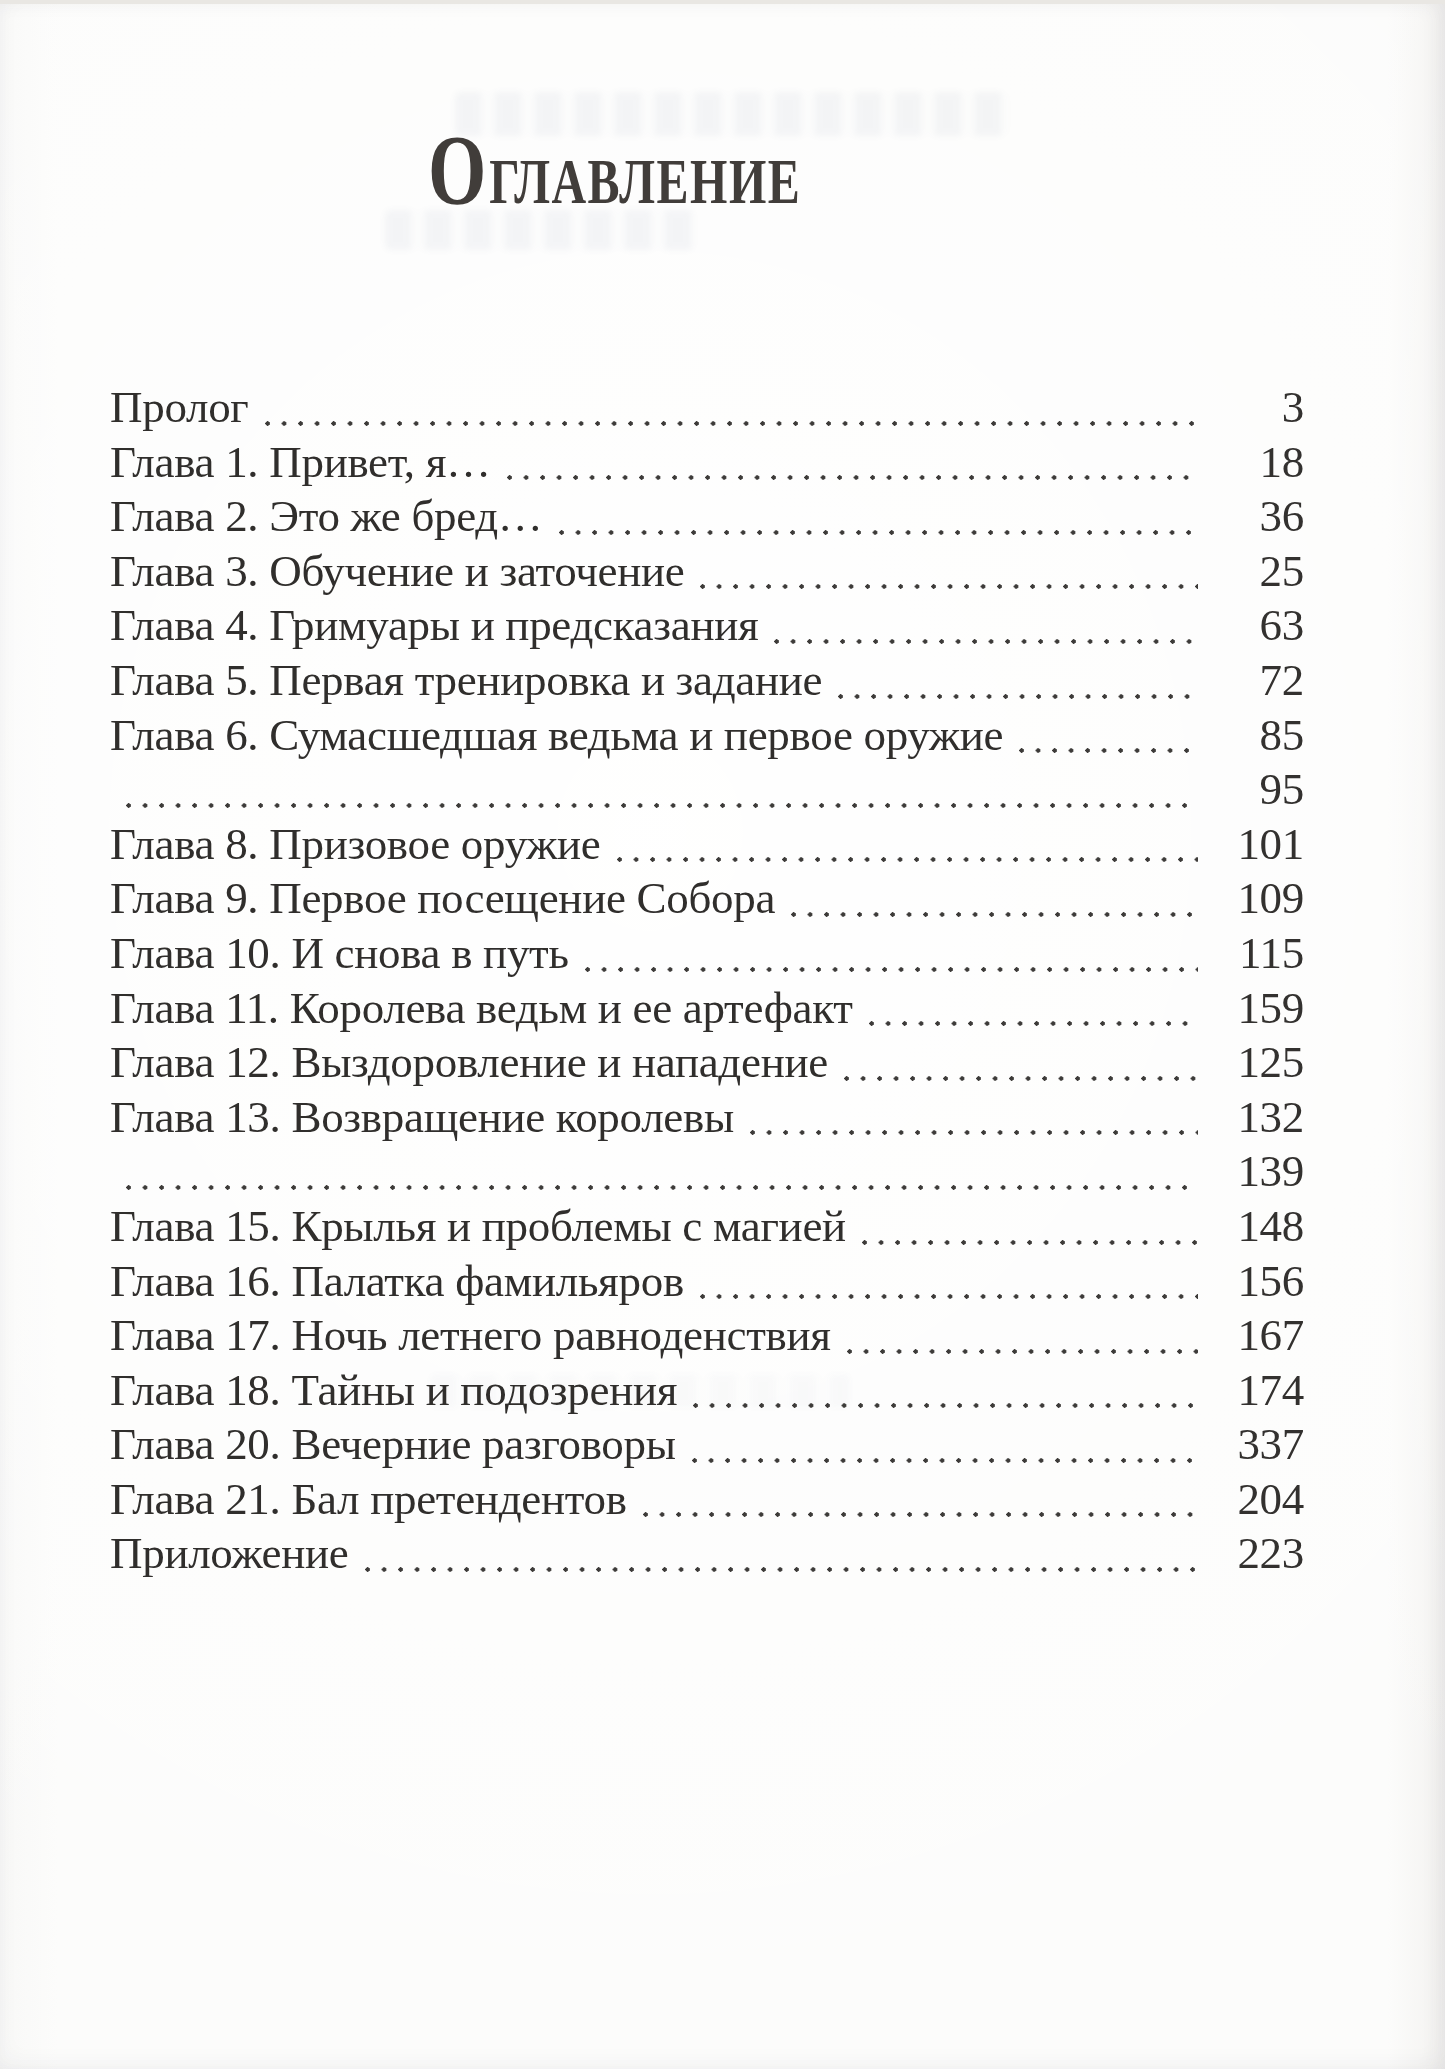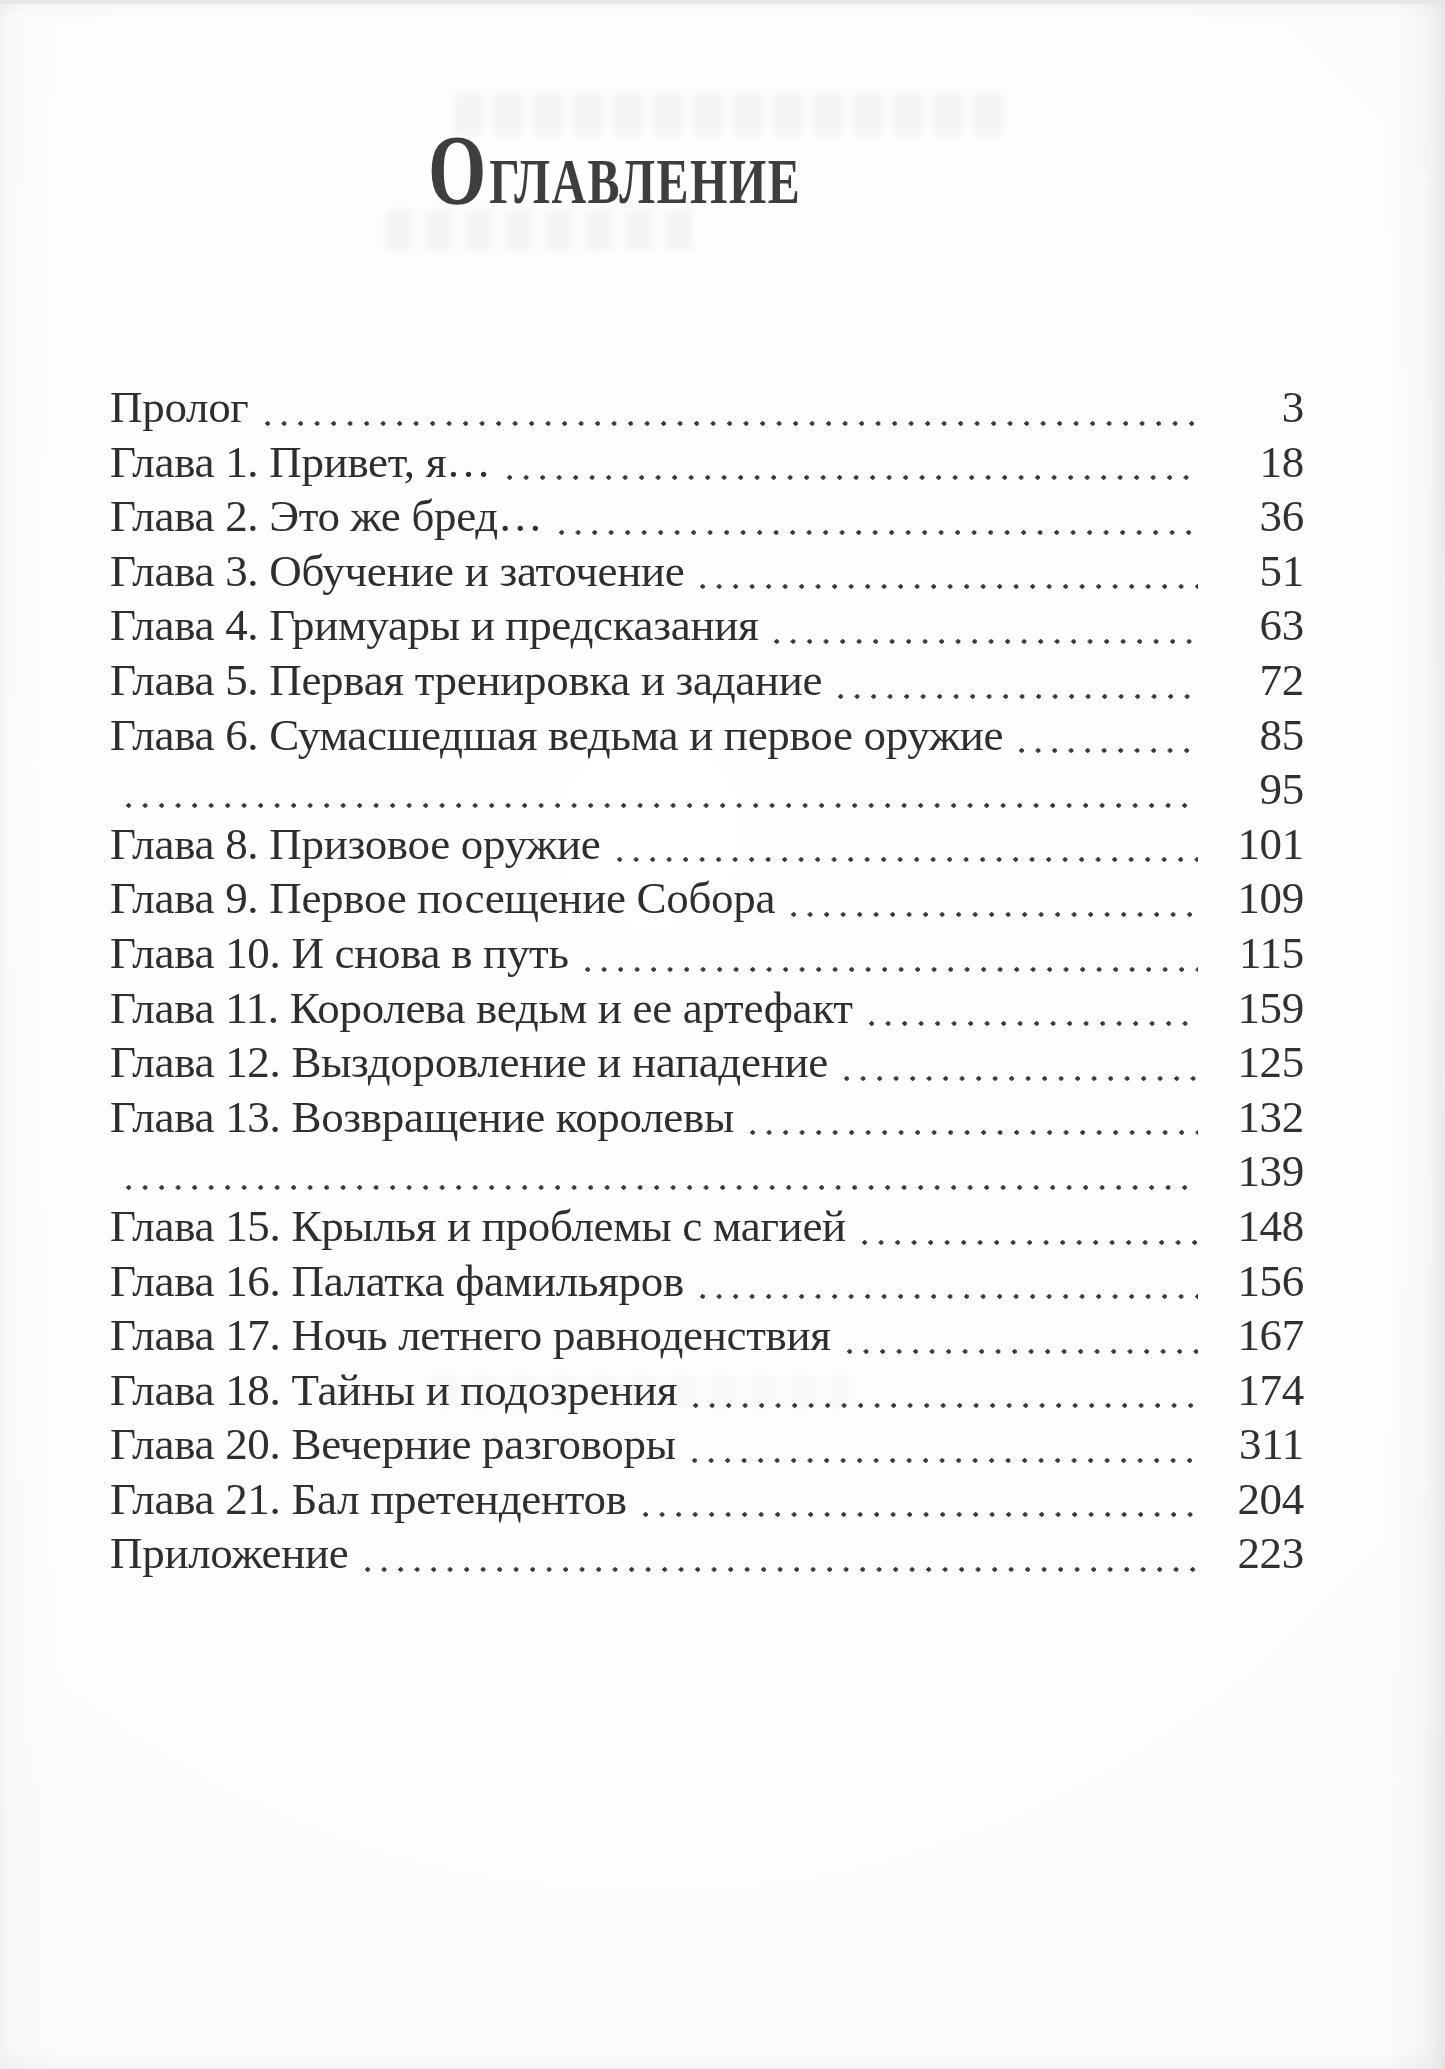--- a/index.html
+++ b/index.html
@@ -121,21 +121,21 @@
 
       <div class="toc-row">
         <span class="toc-entry-title">Глава 2. Это же бред…</span>
         <span class="toc-dots"></span>
         <span class="toc-page-num">36</span>
       </div>
 
       <div class="toc-row">
         <span class="toc-entry-title">Глава 3. Обучение и заточение</span>
         <span class="toc-dots"></span>
-        <span class="toc-page-num">51</span>
+        <span class="toc-page-num">25</span>
       </div>
 
       <div class="toc-row">
         <span class="toc-entry-title">Глава 4. Гримуары и предсказания</span>
         <span class="toc-dots"></span>
         <span class="toc-page-num">63</span>
       </div>
 
       <div class="toc-row">
         <span class="toc-entry-title">Глава 5. Первая тренировка и задание</span>
@@ -216,21 +216,21 @@
       <div class="toc-row">
         <span class="toc-entry-title">Глава 18. Тайны и подозрения</span>
         <span class="toc-dots"></span>
         <span class="toc-page-num">174</span>
       </div>
 
 
       <div class="toc-row">
         <span class="toc-entry-title">Глава 20. Вечерние разговоры</span>
         <span class="toc-dots"></span>
-        <span class="toc-page-num">311</span>
+        <span class="toc-page-num">337</span>
       </div>
 
       <div class="toc-row">
         <span class="toc-entry-title">Глава 21. Бал претендентов</span>
         <span class="toc-dots"></span>
         <span class="toc-page-num">204</span>
       </div>
 
       <div class="toc-row">
         <span class="toc-entry-title">Приложение</span>

